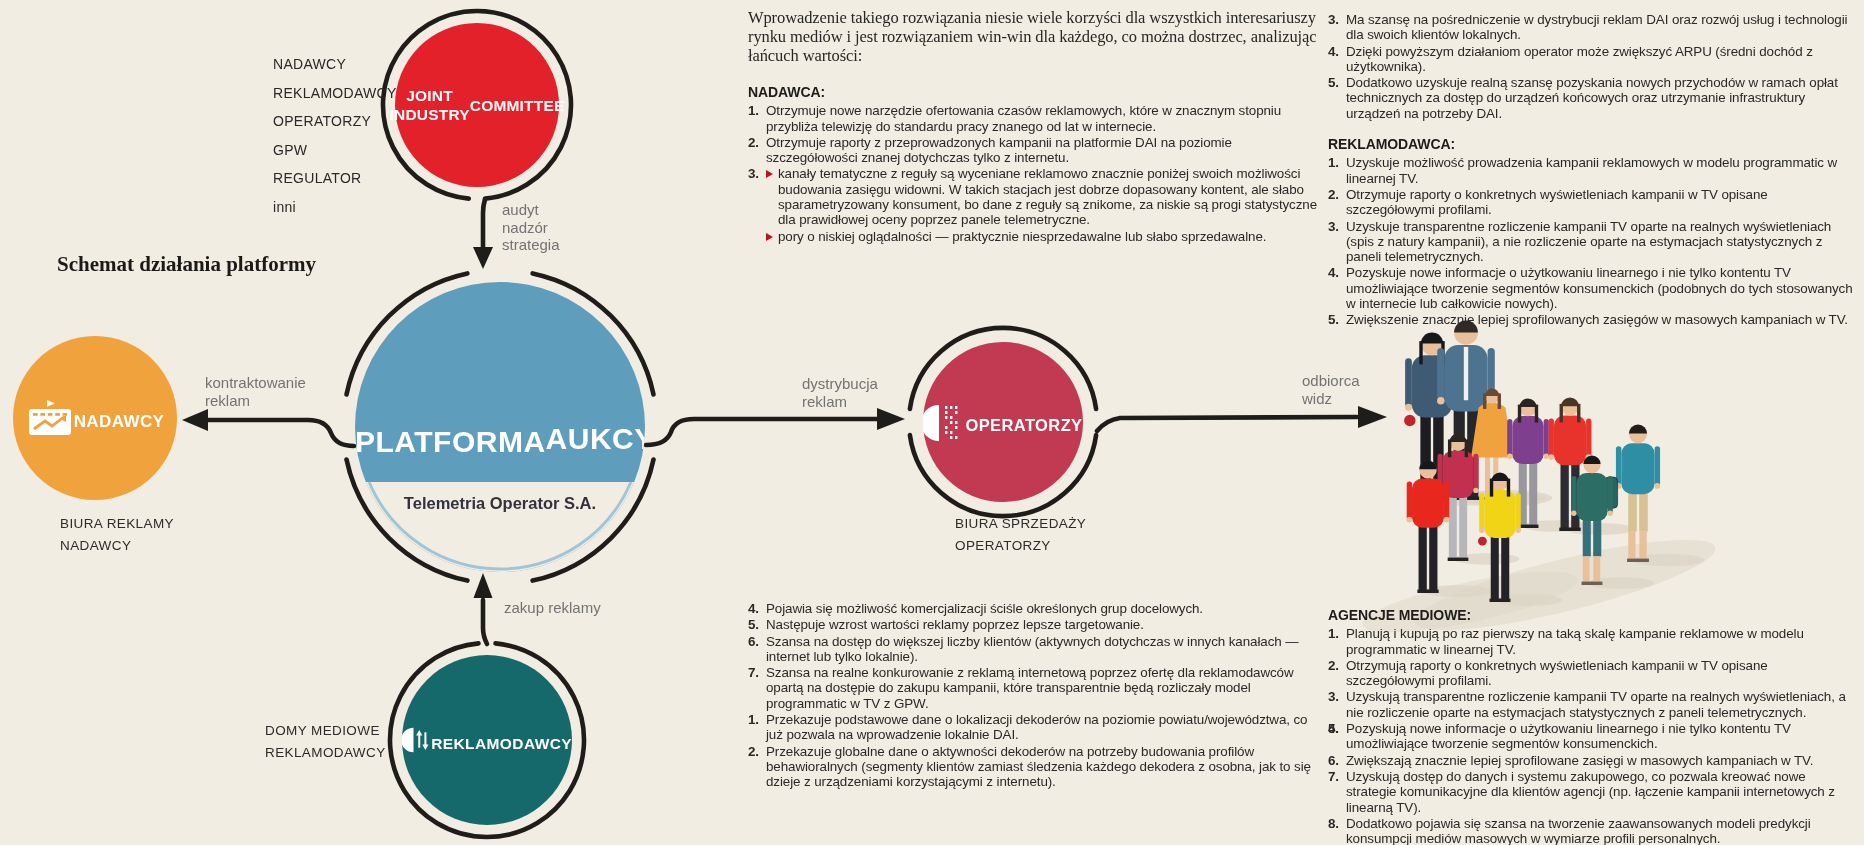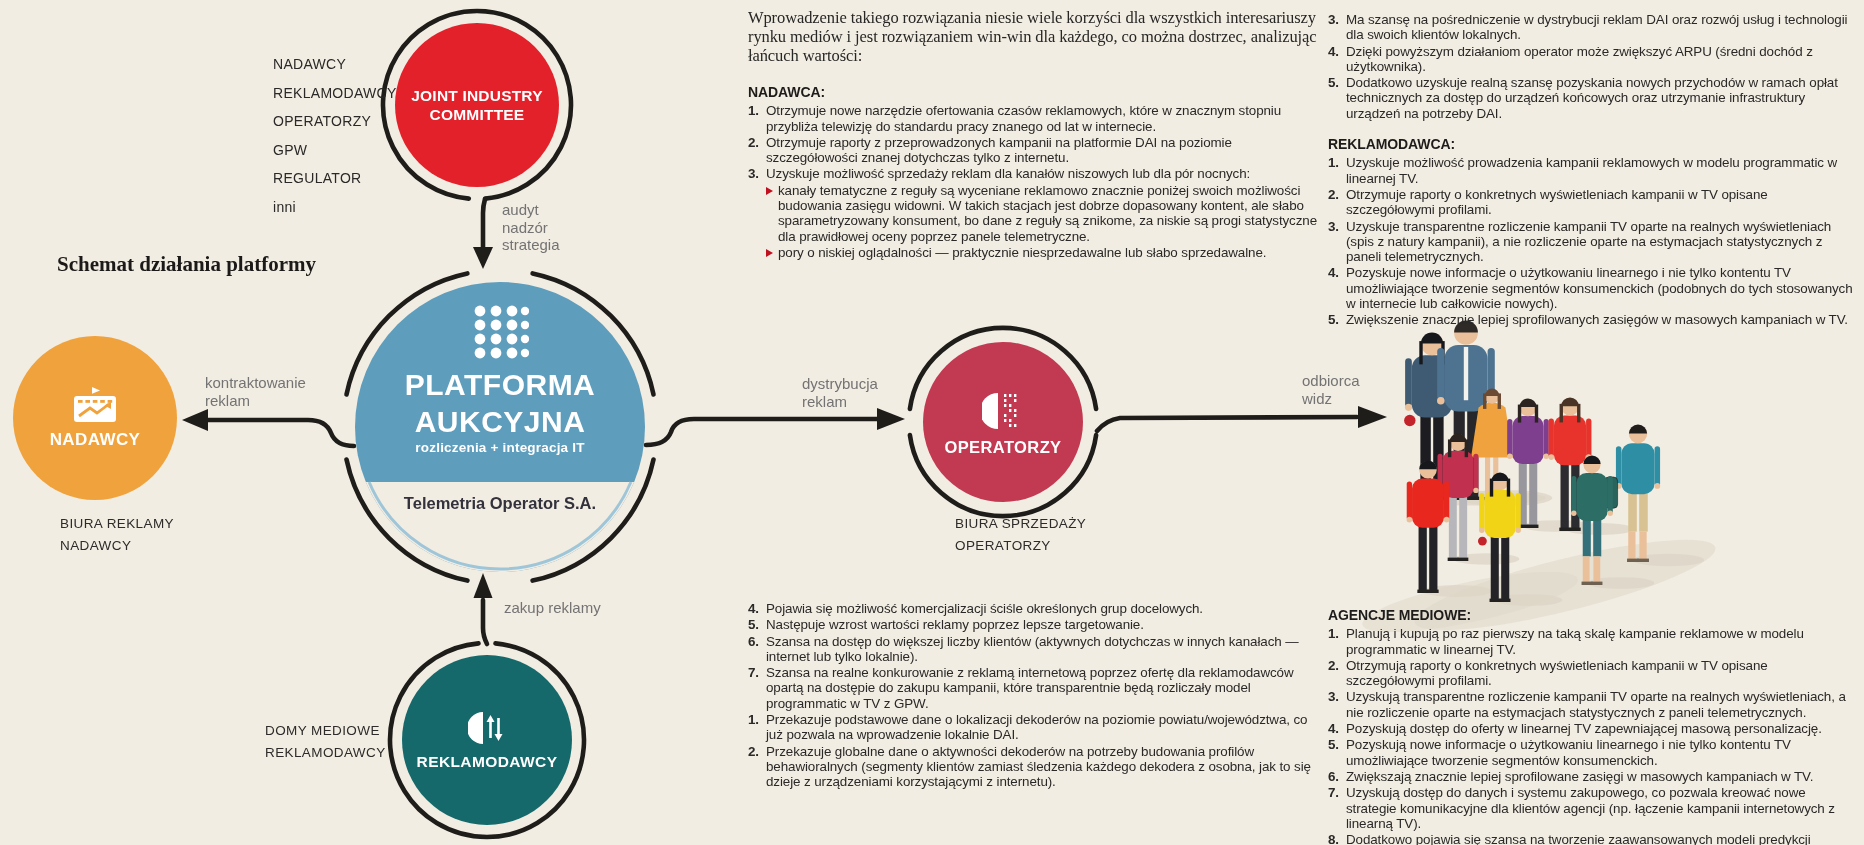--- a/index.html
+++ b/index.html
@@ -1,21 +1,21 @@
 <!DOCTYPE html>
 <html><head>
 <meta charset="utf-8">
 <style>
   html,body{margin:0;padding:0;background:#c9c4ba;}
   .canvas{position:relative;width:1864px;height:845px;background:#f2ede3;overflow:hidden;
           font-family:"Liberation Sans",sans-serif;color:#262523;}
   .abs{position:absolute;}
   svg{display:block;}
   
-  .circle{position:absolute;border-radius:50%;display:flex;flex-direction:column;
+  .circle{position:absolute;border-radius:50%;display:flex;flex-direction:row;
           align-items:center;justify-content:center;text-align:center;}
   .c-jic{left:395px;top:23px;width:164px;height:164px;background:#e3212a;}
   .c-jic .t{color:#fff;font-weight:700;font-size:15.5px;line-height:19px;letter-spacing:.2px;}
   .c-platform{left:355px;top:282px;width:290px;height:290px;background:#5e9dbc;overflow:hidden;}
   .c-platform .big{color:#fff;font-weight:700;font-size:30px;line-height:37px;letter-spacing:.5px;}
   .c-platform .sub{color:#fff;font-weight:700;font-size:13.5px;letter-spacing:.2px;}
   .band{position:absolute;left:0;top:200px;width:290px;height:90px;background:#f2ede3;
         display:flex;justify-content:center;padding-top:12px;box-sizing:border-box;}
   .band .t{font-weight:700;font-size:16.5px;color:#33323c;}
   .c-nadawcy{left:13px;top:336px;width:164px;height:164px;background:#f0a23c;}
@@ -376,21 +376,21 @@
     <div>odbiorca</div>
     <div>widz</div>
   </div>
 
   <div class="col col-mid-top">
     <p class="a-intro">Wprowadzenie takiego rozwiązania niesie wiele korzyści dla wszystkich interesariuszy rynku mediów i jest rozwiązaniem win-win dla każdego, co można dostrzec, analizując łańcuch wartości:</p>
     <div class="sec-h">NADAWCA:</div>
     <ul class="items">
       <li class="item"><span class="n">1.</span><span>Otrzymuje nowe narzędzie ofertowania czasów reklamowych, które w znacznym stopniu przybliża telewizję do standardu pracy znanego od lat w internecie.</span></li>
       <li class="item"><span class="n">2.</span><span>Otrzymuje raporty z przeprowadzonych kampanii na platformie DAI na poziomie szczegółowości znanej dotychczas tylko z internetu.</span></li>
-      <li class="item"><span class="n">3.</span><span>Uzyskuje możliwość sprzedaży reklam dla kanałów niszowych lub dla pór nocnych:</span></li>
+      <li class="item"><span class="n">3.</span></li>
     </ul>
     <ul class="subs">
       <li class="sub"><span>kanały tematyczne z reguły są wyceniane reklamowo znacznie poniżej swoich możliwości budowania zasięgu widowni. W takich stacjach jest dobrze dopasowany kontent, ale słabo sparametryzowany konsument, bo dane z reguły są znikome, za niskie są progi statystyczne dla prawidłowej oceny poprzez panele telemetryczne.</span></li>
       <li class="sub"><span>pory o niskiej oglądalności — praktycznie niesprzedawalne lub słabo sprzedawalne.</span></li>
     </ul>
   </div>
 
   <div class="col col-mid-bot">
     <ul class="items">
       <li class="item"><span class="n">4.</span><span>Pojawia się możliwość komercjalizacji ściśle określonych grup docelowych.</span></li>
@@ -419,21 +419,21 @@
       <li class="item"><span class="n">5.</span><span>Zwiększenie znacznie lepiej sprofilowanych zasięgów w masowych kampaniach w TV.</span></li>
     </ul>
   </div>
 
   <div class="col col-right-bot">
     <div class="sec-h" style="margin-top:0">AGENCJE MEDIOWE:</div>
     <ul class="items">
       <li class="item"><span class="n">1.</span><span>Planują i kupują po raz pierwszy na taką skalę kampanie reklamowe w modelu programmatic w linearnej TV.</span></li>
       <li class="item"><span class="n">2.</span><span>Otrzymują raporty o konkretnych wyświetleniach kampanii w TV opisane szczegółowymi profilami.</span></li>
       <li class="item"><span class="n">3.</span><span>Uzyskują transparentne rozliczenie kampanii TV oparte na realnych wyświetleniach, a nie rozliczenie oparte na estymacjach statystycznych z paneli telemetrycznych.</span></li>
-      <li class="item"><span class="n">4.</span><span>Pozyskują dostęp do oferty w linearnej TV zapewniającej masową personalizację.</span></li>
+      <li class="item"><span class="n">4.</span></li>
       <li class="item"><span class="n">5.</span><span>Pozyskują nowe informacje o użytkowaniu linearnego i nie tylko kontentu TV umożliwiające tworzenie segmentów konsumenckich.</span></li>
       <li class="item"><span class="n">6.</span><span>Zwiększają znacznie lepiej sprofilowane zasięgi w masowych kampaniach w TV.</span></li>
       <li class="item"><span class="n">7.</span><span>Uzyskują dostęp do danych i systemu zakupowego, co pozwala kreować nowe strategie komunikacyjne dla klientów agencji (np. łączenie kampanii internetowych z linearną TV).</span></li>
       <li class="item"><span class="n">8.</span><span>Dodatkowo pojawia się szansa na tworzenie zaawansowanych modeli predykcji konsumpcji mediów masowych w wymiarze profili personalnych.</span></li>
     </ul>
   </div>
 
 </div>
 
 </body></html>

